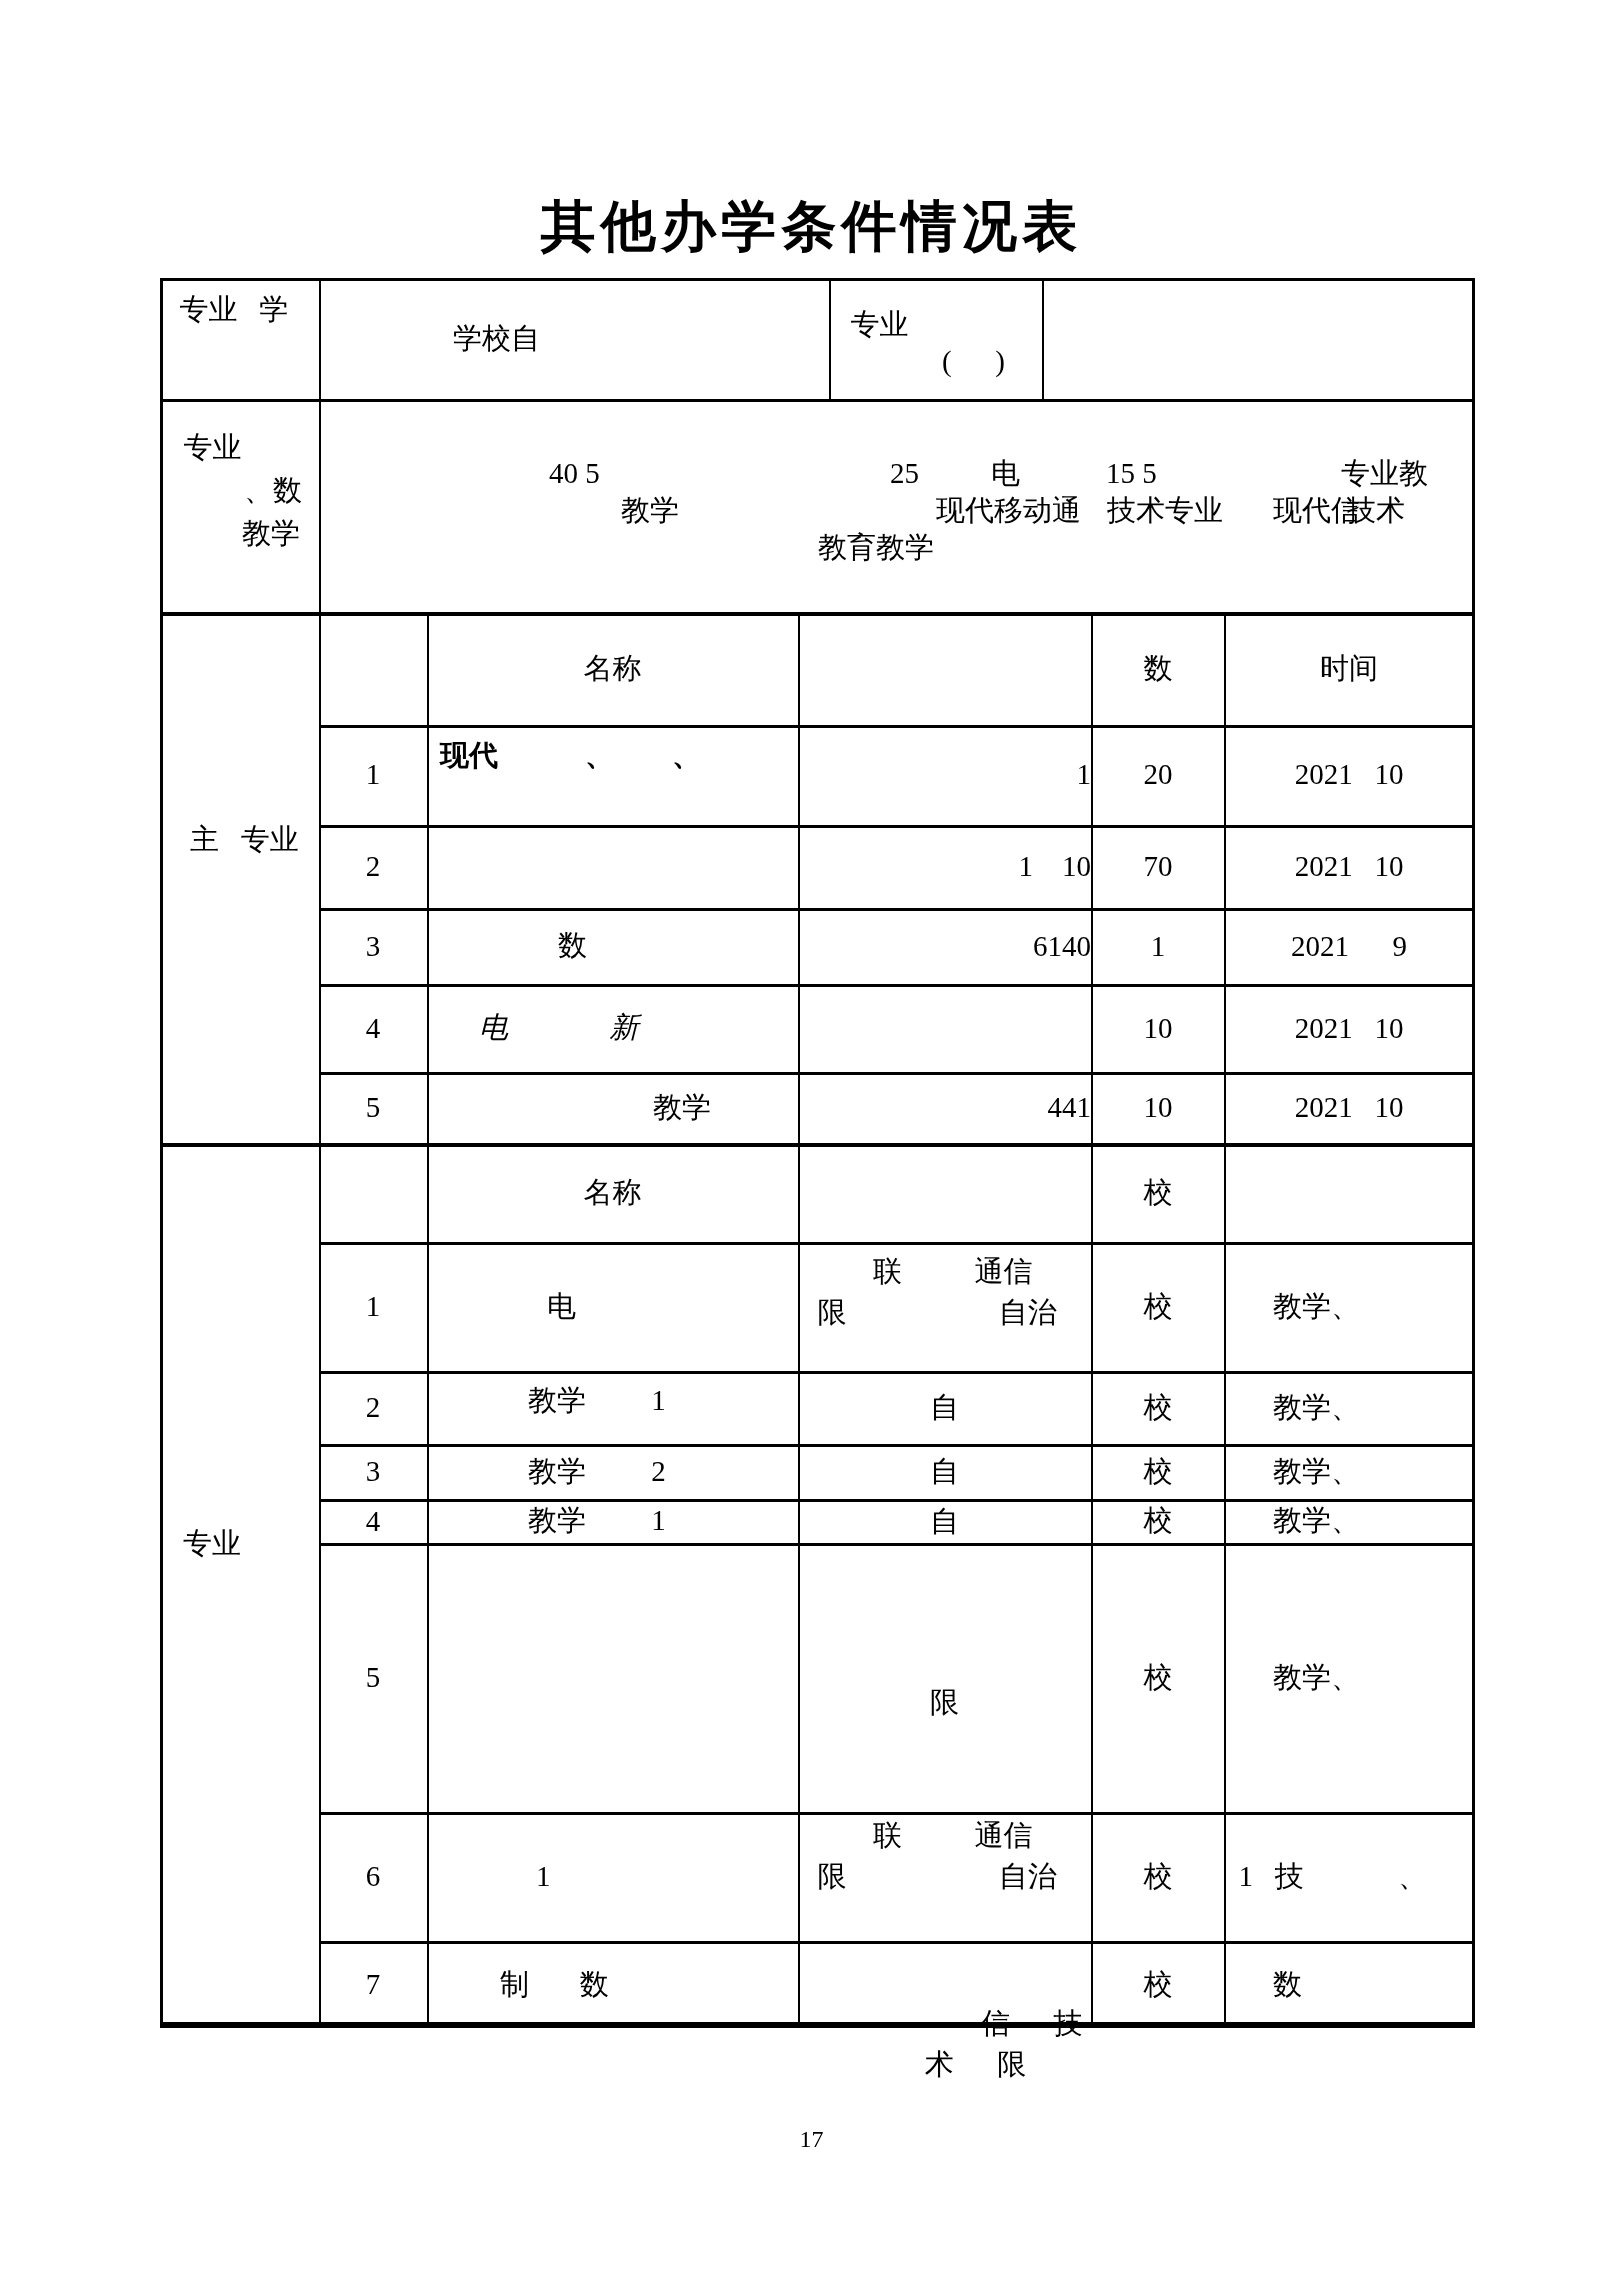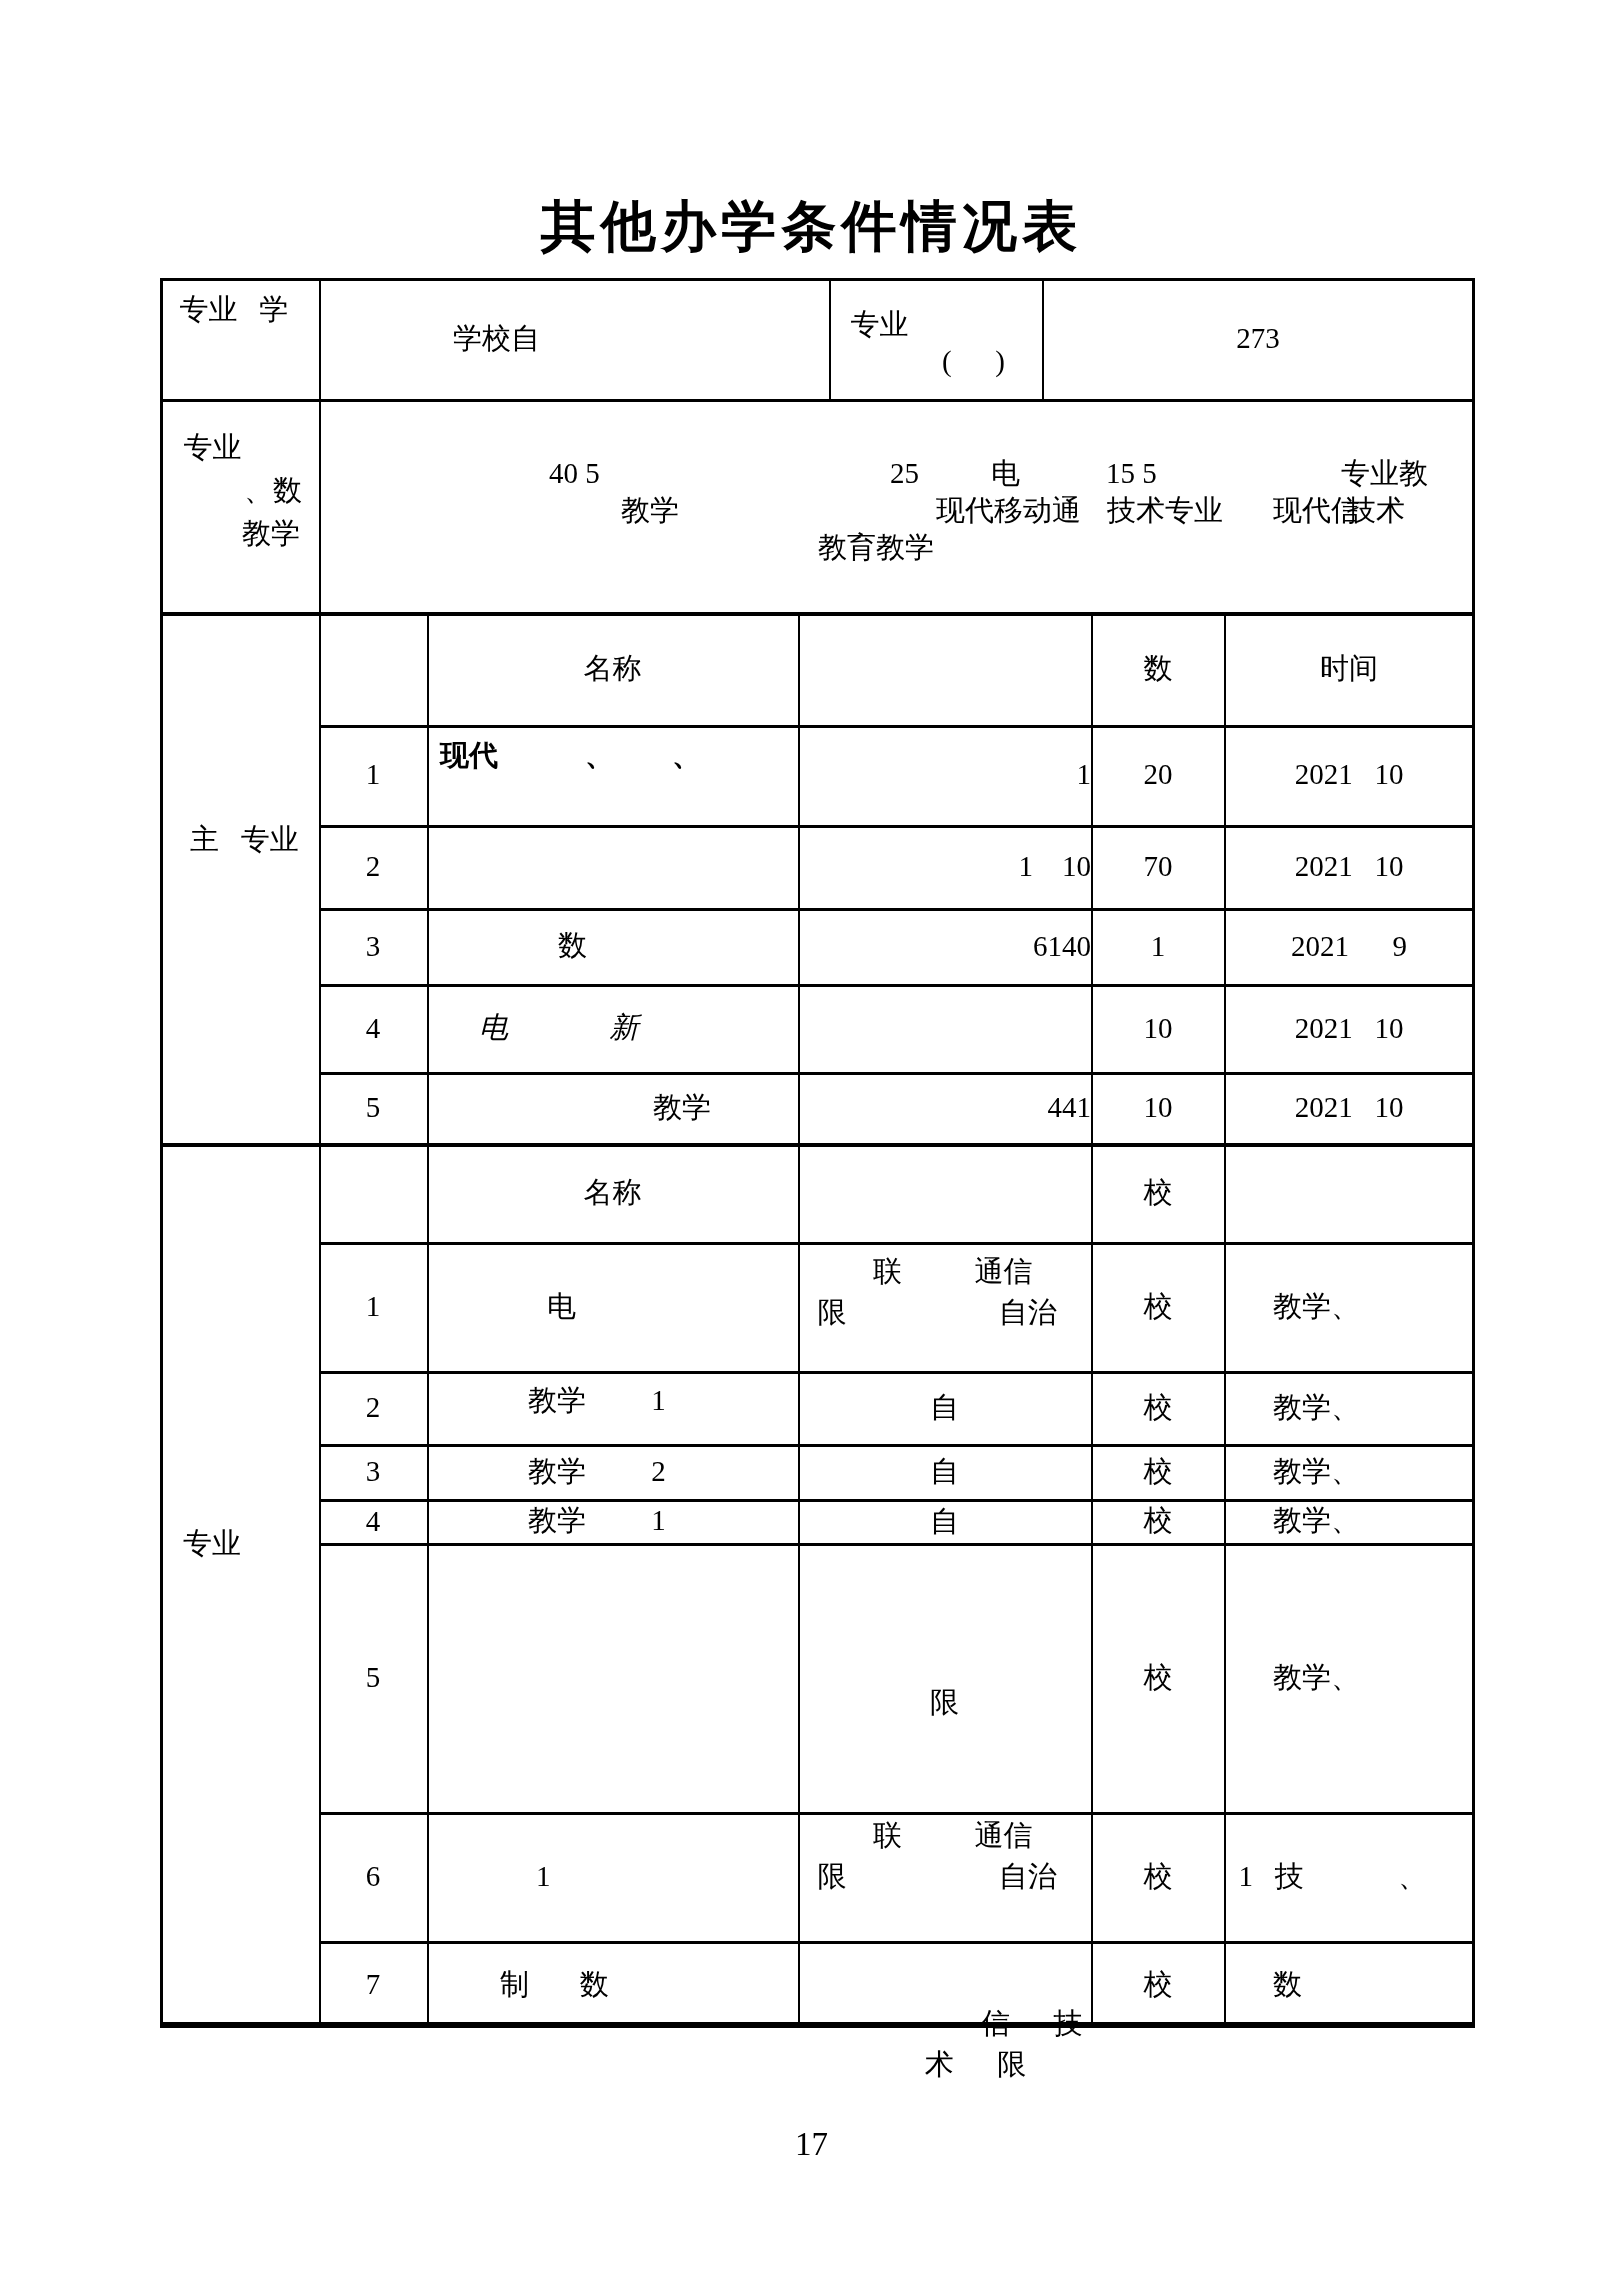--- a/index.html
+++ b/index.html
@@ -16,21 +16,21 @@
   .colc{flex-direction:column;justify-content:center;align-items:stretch;}
   .line{line-height:37px;white-space:pre;}
   .line2{line-height:43px;white-space:pre;}
   .line3{line-height:41px;white-space:pre;}
   .ta-c{text-align:center;}
   .dcell .line3:empty{display:none;}
   .fragline{position:relative;height:37px;width:100%;}
   .frag{position:absolute;top:0;line-height:37px;white-space:pre;}
   .vtop{align-items:flex-start;}
   .pagenum{position:absolute;left:0;top:2126px;width:1623px;text-align:center;
-           font-size:33px;white-space:pre;}
+           font-size:24px;white-space:pre;}
 </style>
 </head>
 <body>
 
 <div id="page">
 
   <div class="title">其他办学条件情况表</div>
 
   <div id="grid">
 
@@ -61,21 +61,20 @@
     <div class="vl" style="top:334px;height:1416px;left:638px;width:2px;"></div>
     <div class="vl" style="top:334px;height:1416px;left:931px;width:2px;"></div>
     <div class="vl" style="top:334px;height:1416px;left:1064px;width:2px;"></div>
 
     <div class="cell vtop" style="left:0;top:0;width:159px;height:121px;padding:11.8px 0 0 19.6px;">专业   学</div>
     <div class="cell" style="left:159px;top:0;width:510px;height:121px;padding-left:134px;">学校自</div>
     <div class="cell col" style="left:669px;top:0;width:213px;height:121px;padding-top:27.5px;">
       <div class="line" style="padding-left:21.6px;">专业</div>
       <div class="line" style="padding-left:113px;">(      )</div>
     </div>
-    <div class="cell jc" style="left:882px;top:0;width:432px;height:121px;">273</div>
 
     <div class="cell col" style="left:0;top:121px;width:159px;height:213px;padding-top:27px;">
       <div class="line2" style="padding-left:23.6px;">专业</div>
       <div class="line2" style="padding-left:84px;">、数</div>
       <div class="line2" style="padding-left:82px;">教学</div>
     </div>
     <div class="cell col" style="left:159px;top:121px;width:1155px;height:213px;padding-top:56px;">
       <div class="fragline">
         <span class="frag" style="left:230px;">40 5</span>
         <span class="frag" style="left:571px;">25</span>

